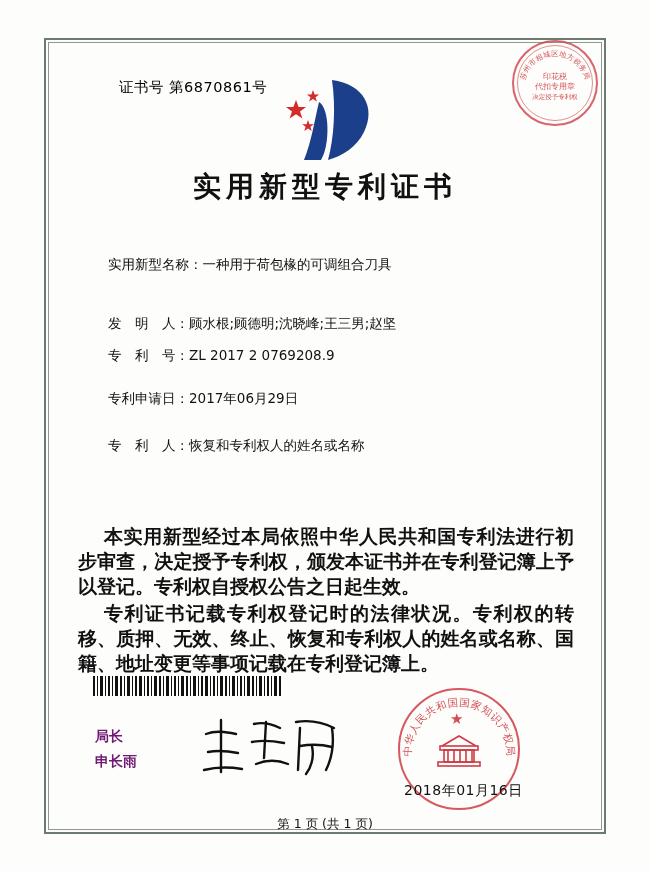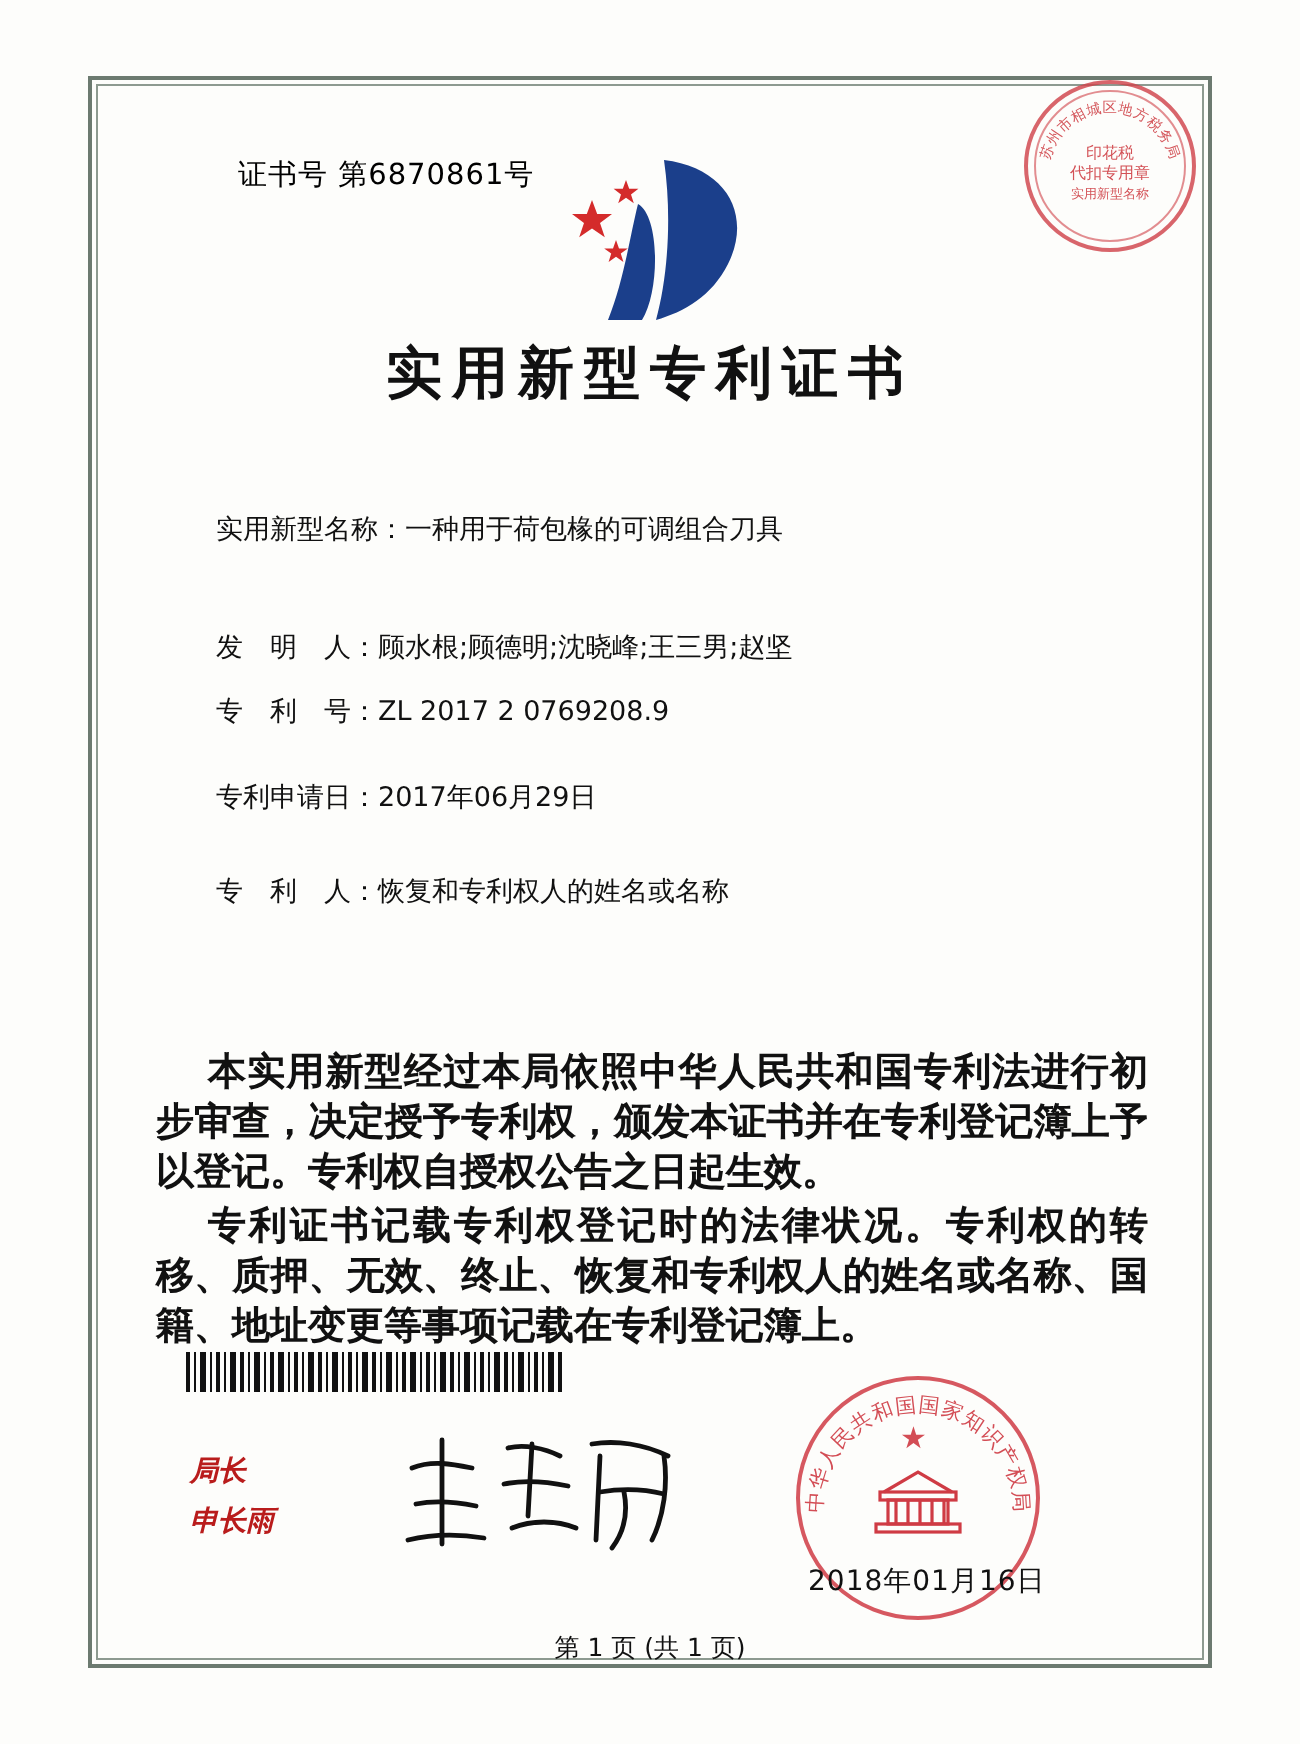--- a/index.html
+++ b/index.html
@@ -180,23 +180,22 @@
   }
 
   
   .sig-label {
     position: absolute;
     left: 95px;
     top: 724px;
     font-size: 14px;
     line-height: 25px;
     font-family: "DejaVu Sans", sans-serif;
-    color: #b91c1c;
+    color: #701a75;
     font-weight: bold;
-    font-style: italic;
   }
   .signature {
     position: absolute;
     left: 196px;
     top: 712px;
     width: 150px;
     height: 70px;
   }
 
   
@@ -279,21 +278,21 @@
       <defs>
         <path id="topArc" d="M 12,47 A 31,31 0 0 1 74,47"></path>
       </defs>
       <text>
         <textPath href="#topArc" startOffset="50%" text-anchor="middle">苏州市相城区地方税务局</textPath>
       </text>
     </svg>
     <div class="center-lines">
       <div>印花税</div>
       <div>代扣专用章</div>
-      <div style="font-size:6.5px;">实用新型名称</div>
+      <div style="font-size:6.5px;">决定授予专利权</div>
     </div>
   </div>
 
   <svg class="emblem" viewBox="0 0 112 92">
 
     <path d="M60 6 C 92 10, 104 34, 92 58 C 84 74, 70 82, 56 86 C 62 64, 64 34, 60 6 Z" fill="#1b3f8b"></path>
     <path d="M47 28 C 58 34, 58 72, 49 86 L 32 86 C 40 66, 43 44, 47 28 Z" fill="#1b3f8b"></path>
 
     <g fill="#d42b2b">
       <polygon points="24,26 26.6,33 34,33 28,37.5 30.4,44.6 24,40.2 17.6,44.6 20,37.5 14,33 21.4,33"></polygon>

